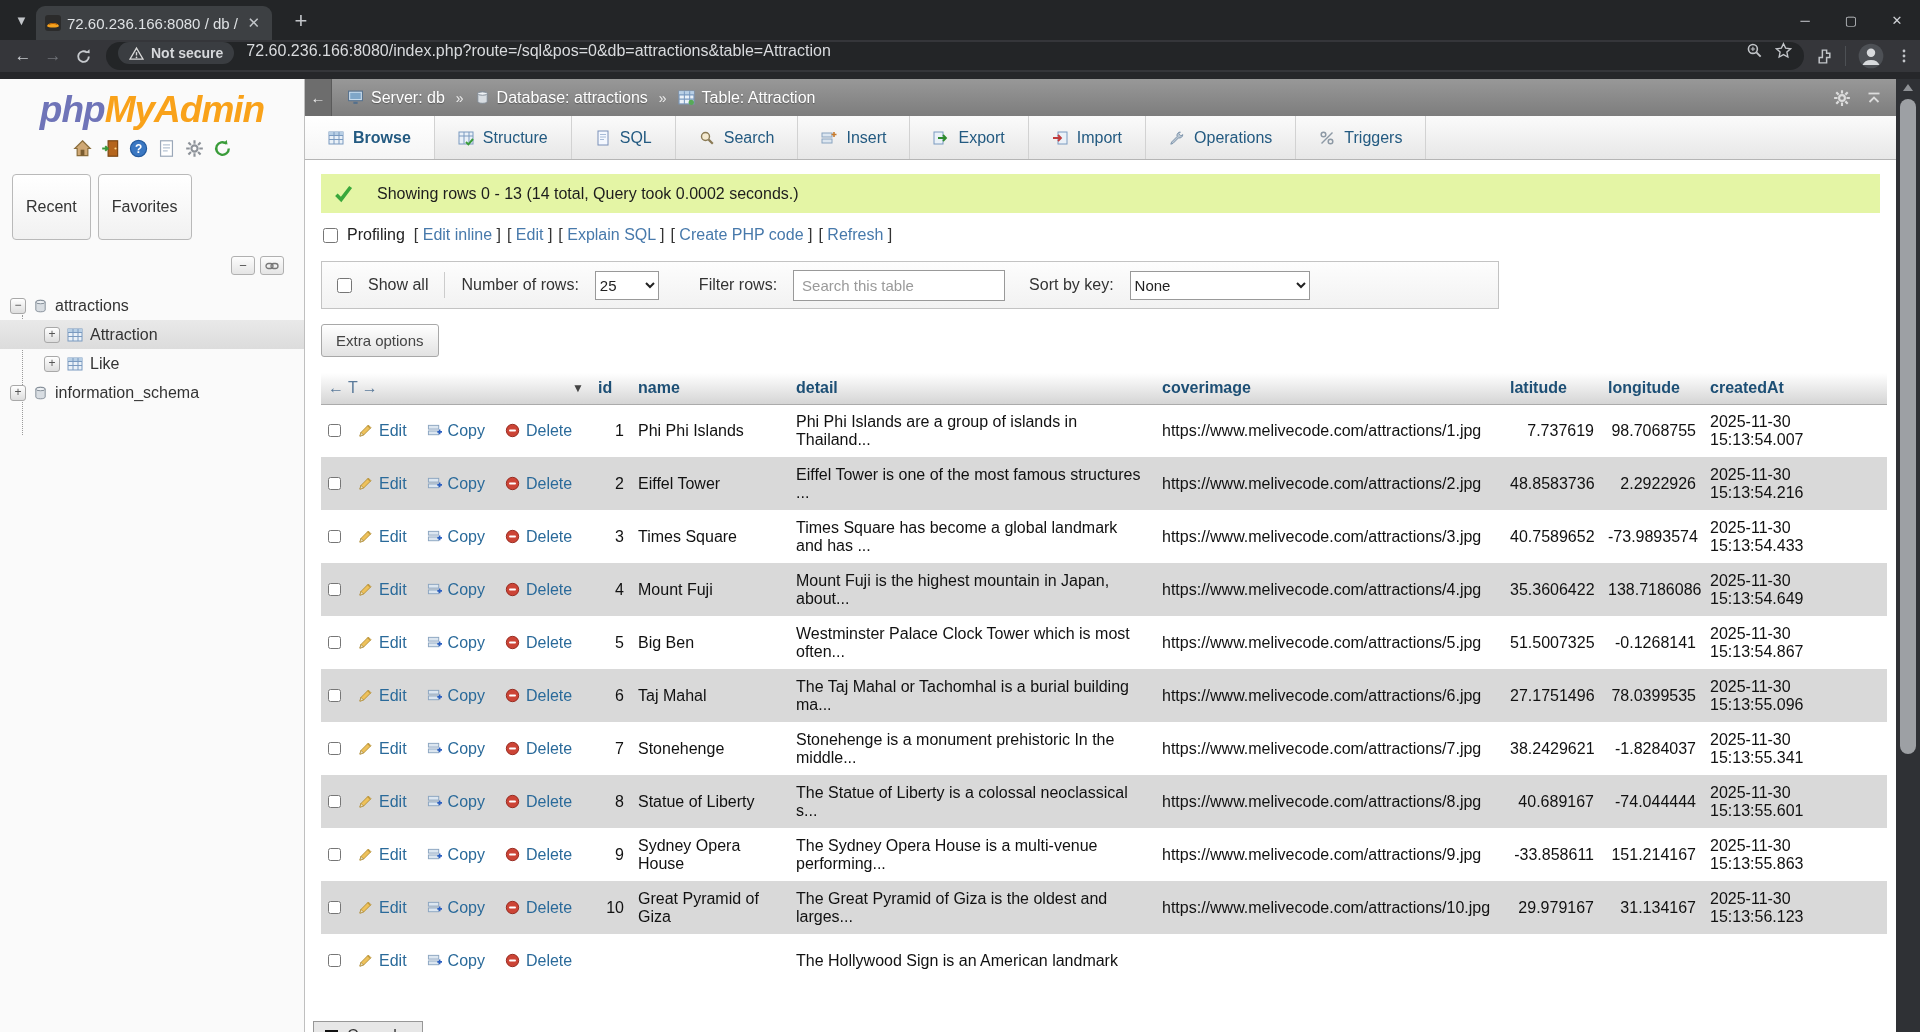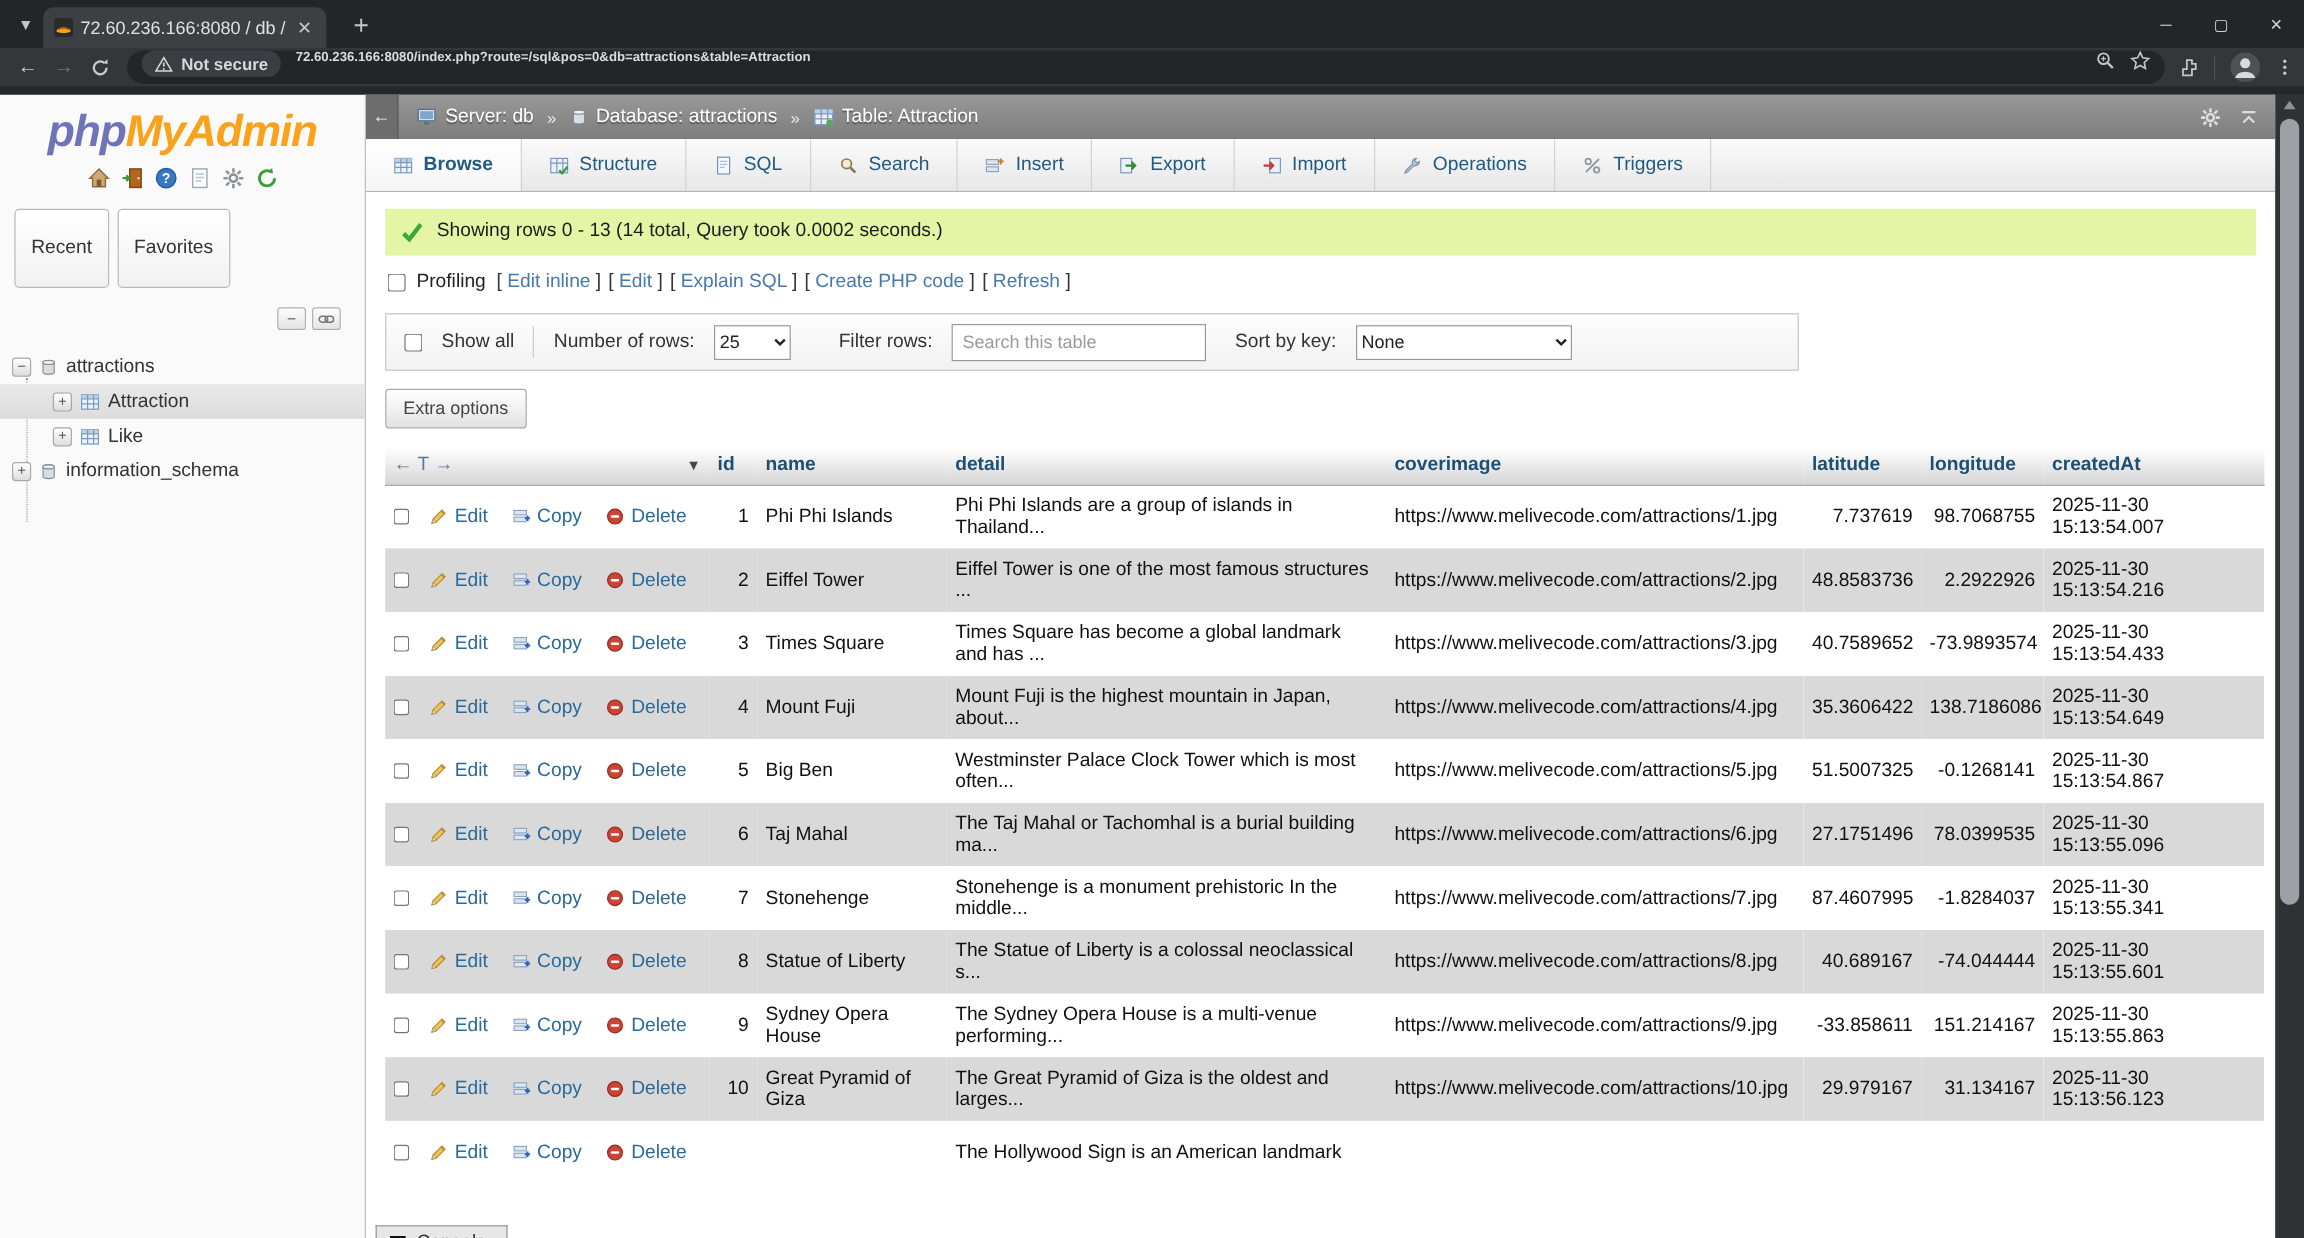--- a/index.html
+++ b/index.html
@@ -21,21 +21,21 @@
     color:#cfd2d6; font-size:13px; }
   .toolbar { height:39px; background:#35363a; display:flex; align-items:center; padding:0 8px;
     border-bottom:7px solid #26272a; }
   .nav-ic { width:30px; height:30px; display:flex; align-items:center; justify-content:center;
     color:#c7cace; font-size:17px; }
   .nav-ic.dim { color:#707378; }
   .omnibox { flex:1; height:28px; background:#232527; border-radius:14px; display:flex; align-items:flex-start;
     padding:0 12px; margin:0 8px; }
   .chip { background:#3a3d41; border-radius:12px; padding:3px 11px; display:flex; align-items:center; gap:7px;
     color:#d6d8db; font-size:14px; font-weight:bold; }
-  .url { color:#d9dbde; font-size:11px; margin-left:12px; flex:1; white-space:nowrap; overflow:hidden;font-weight:bold; }
+  .url { color:#d9dbde; font-size:16px; margin-left:12px; flex:1; white-space:nowrap; overflow:hidden; }
   .omni-ic { margin-left:12px; display:flex; }
   .tool-right { display:flex; align-items:center; gap:12px; margin-left:4px; }
   .vline-dark { width:1px; height:20px; background:#4d5054; }
 
   
   .page { display:flex; height:986px; }
 
   
   .sidebar { width:305px; background:#fafafa; border-right:1px solid #bfbfbf; position:relative; }
   .logo { text-align:center; margin-top:10px; font-size:37px; font-weight:bold; font-style:italic; letter-spacing:-1px; }
@@ -66,21 +66,21 @@
   .crumb-sep { color:#ececec; font-size:14px; padding:0 2px; }
   .crumb-right { margin-left:auto; display:flex; gap:15px; padding-right:14px; align-items:center; }
 
   .tabstrip { height:44px; background:linear-gradient(#fbfbfb,#e7e7e7); border-bottom:1px solid #b5b5b5;
     display:flex; }
   .tab { display:flex; align-items:center; gap:9px; padding:0 23px; border-right:1px solid #d2d2d2;
     font-size:16px; color:#235a81; }
   .tab.active { background:linear-gradient(#fff,#f5f5f5); font-weight:bold; }
 
   .content { padding:14px 16px 0 16px; position:relative; height:calc(100% - 81px); overflow:hidden; }
-  .success { background:#e4f5a5; display:flex; gap:11px; padding:10px 13px;
+  .success { background:#e4f5a5; display:flex; align-items:center; gap:24px; padding:10px 13px;
     font-size:16px; color:#1d1d1d; }
   .sqlbox { background:#ececec; border-bottom:1px solid #d5d5d5; padding:19px 15px;
     font-family:"DejaVu Sans Mono", monospace; font-size:16px; }
   .kw { color:#770088; } .kw.u { border-bottom:1px dotted #770088; }
   .star { color:#f55000; } .ident { color:#0055aa; }
   .profiling { display:flex; align-items:center; gap:9px; padding:13px 2px 11px 2px; font-size:16px; color:#222; }
   .plink { color:#4779ab; text-decoration:none; }
   .bracket { color:#333; }
 
   .filterbar { margin-top:6px; border:1px solid #c3c3c3; background:linear-gradient(#fdfdfd,#f2f2f2);
@@ -811,21 +811,21 @@
                       </svg>
                     </span>
                     <span>Delete</span>
                   </a>
                 </div>
               </td>
               <td class="t-right">7</td>
               <td>Stonehenge</td>
               <td>Stonehenge is a monument prehistoric In the middle...</td>
               <td>https://www.melivecode.com/attractions/7.jpg</td>
-              <td class="t-right">87.4607995</td>
+              <td class="t-right">38.2429621</td>
               <td class="t-right">-1.8284037</td>
               <td>2025-11-30 15:13:55.341</td>
             </tr>
             <tr class="even">
               <td>
                 <div class="act-cell">
                   <input type="checkbox" class="rowchk" style="">
                   <a class="alink" href="#">
                     <span class="icon">
                       <svg width="15" height="15" viewBox="0 0 16 16">

